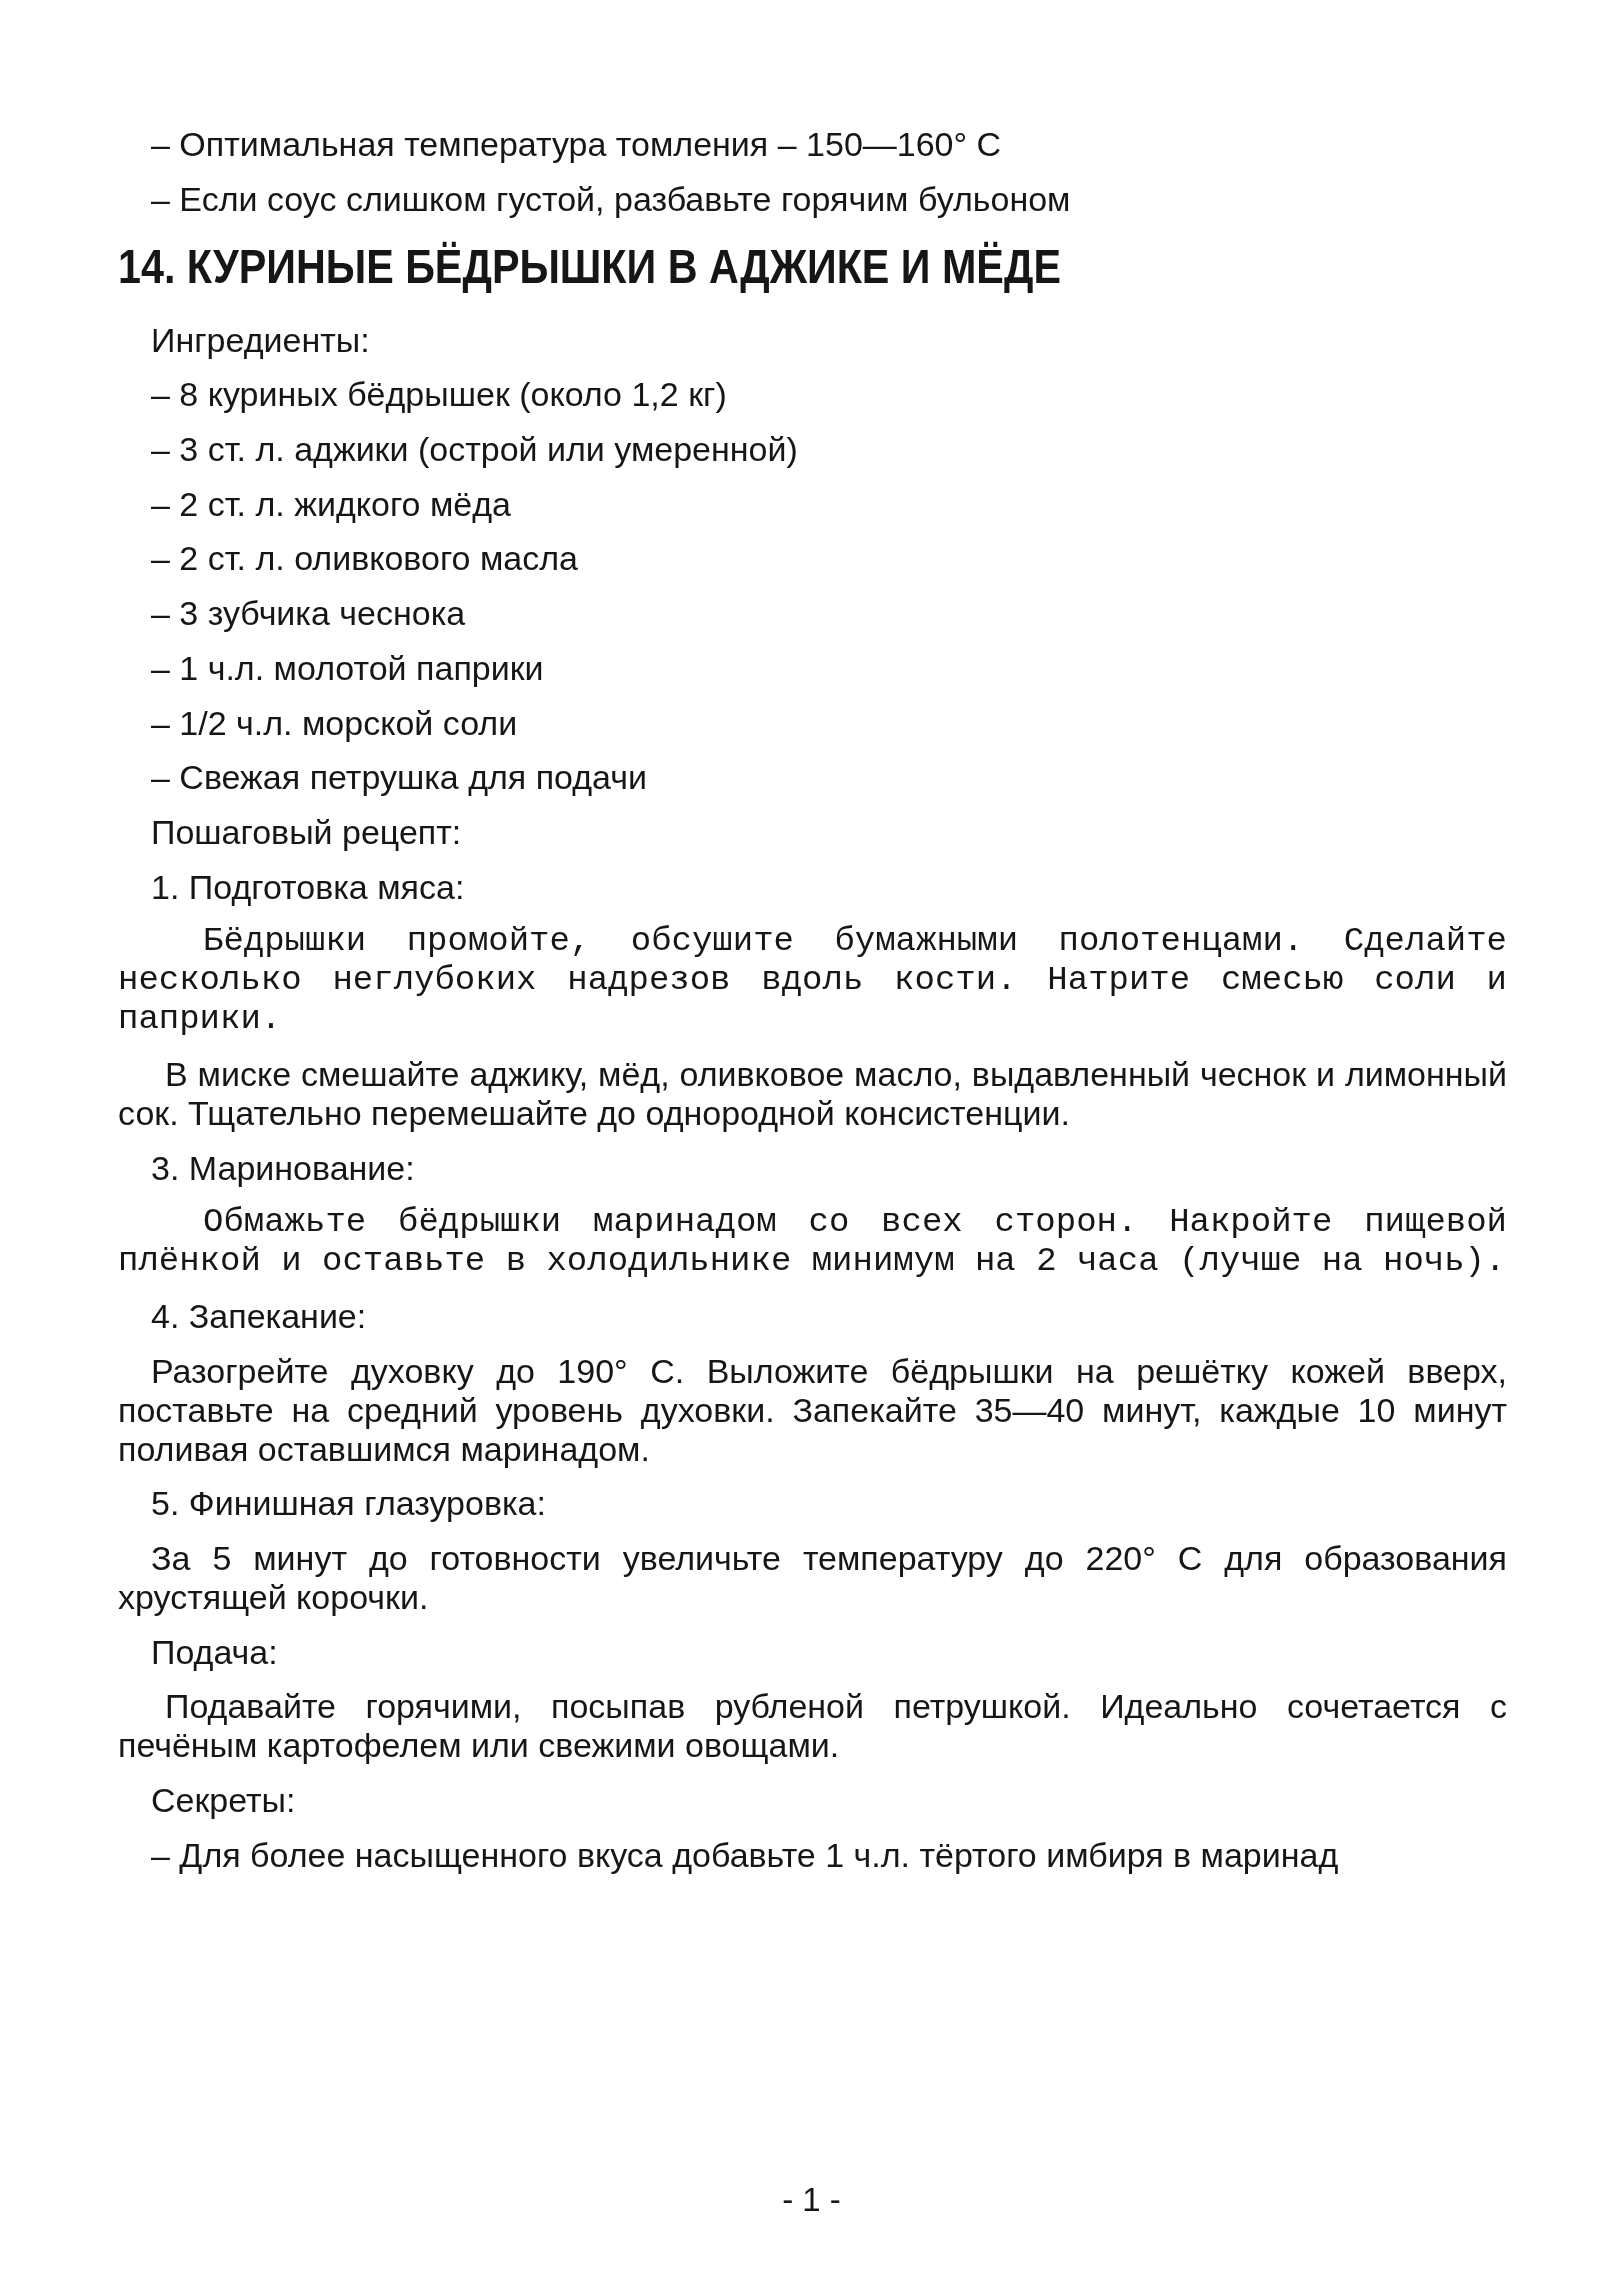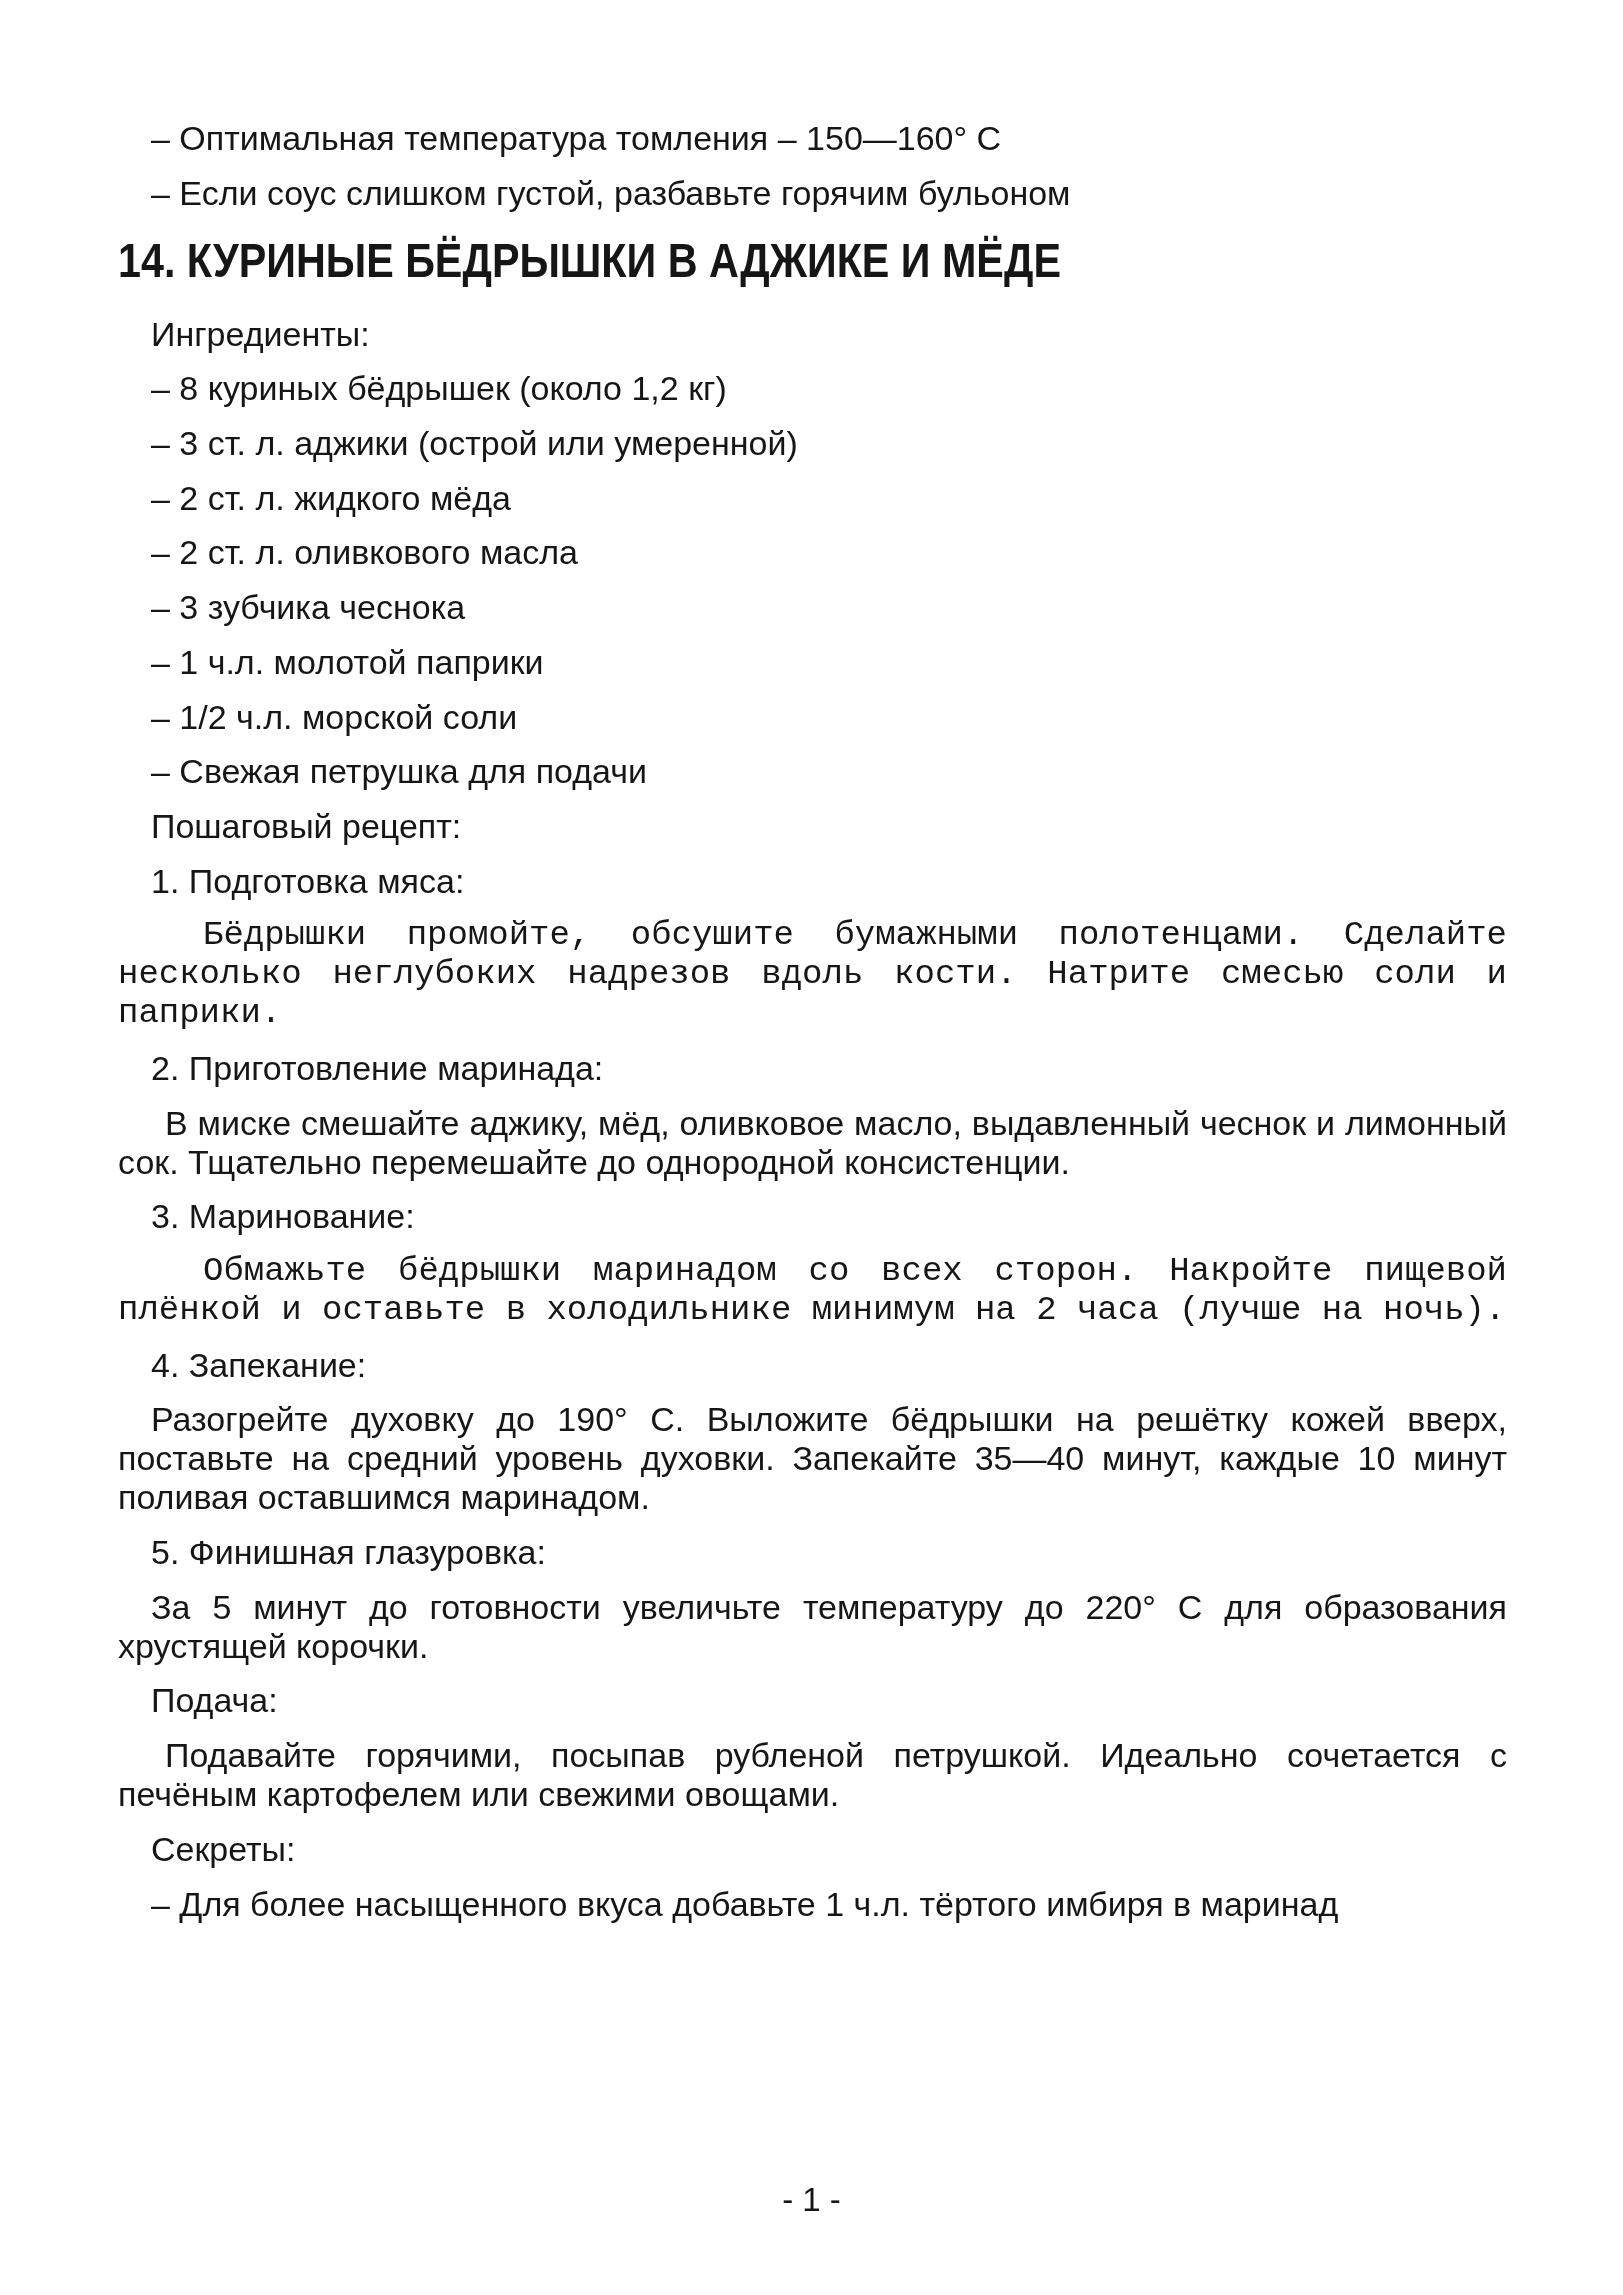--- a/index.html
+++ b/index.html
@@ -8,21 +8,21 @@
     width: 1623px;
     height: 2295px;
     background: #ffffff;
     color: #161616;
     font-family: "Liberation Sans", sans-serif;
     overflow: hidden;
   }
   .content {
     position: absolute;
     left: 118px;
-    top: 119px;
+    top: 125px;
     width: 1389px;
   }
   .content p {
     margin: 0 0 15.7px 0;
     font-size: 34px;
     line-height: 39px;
   }
   .ind    { text-indent: 33px; }
   .ind-md { text-indent: 47px; }
   .ind-lg { text-indent: 85px; font-family: Liberation Mono, monospace; }
@@ -68,21 +68,20 @@
     <p class="ind">– 3 зубчика чеснока</p>
     <p class="ind">– 1 ч.л. молотой паприки</p>
     <p class="ind">– 1/2 ч.л. морской соли</p>
     <p class="ind">– Свежая петрушка для подачи</p>
 
     <p class="ind">Пошаговый рецепт:</p>
 
     <p class="ind">1. Подготовка мяса:</p>
     <p class="ind-lg just">Бёдрышки промойте, обсушите бумажными полотенцами. Сделайте несколько неглубоких надрезов вдоль кости. Натрите смесью соли и паприки.</p>
 
-    <p class="ind">2. Приготовление маринада:</p>
     <p class="ind-md just">В миске смешайте аджику, мёд, оливковое масло, выдавленный чеснок и лимонный сок. Тщательно перемешайте до однородной консистенции.</p>
 
     <p class="ind">3. Маринование:</p>
     <p class="ind-lg just">Обмажьте бёдрышки маринадом со всех сторон. Накройте пищевой плёнкой и оставьте в холодильнике минимум на 2 часа (лучше на ночь).</p>
 
     <p class="ind">4. Запекание:</p>
     <p class="ind just">Разогрейте духовку до 190° C. Выложите бёдрышки на решётку кожей вверх, поставьте на средний уровень духовки. Запекайте 35—40 минут, каждые 10 минут поливая оставшимся маринадом.</p>
 
     <p class="ind">5. Финишная глазуровка:</p>
     <p class="ind just">За 5 минут до готовности увеличьте температуру до 220° C для образования хрустящей корочки.</p>

